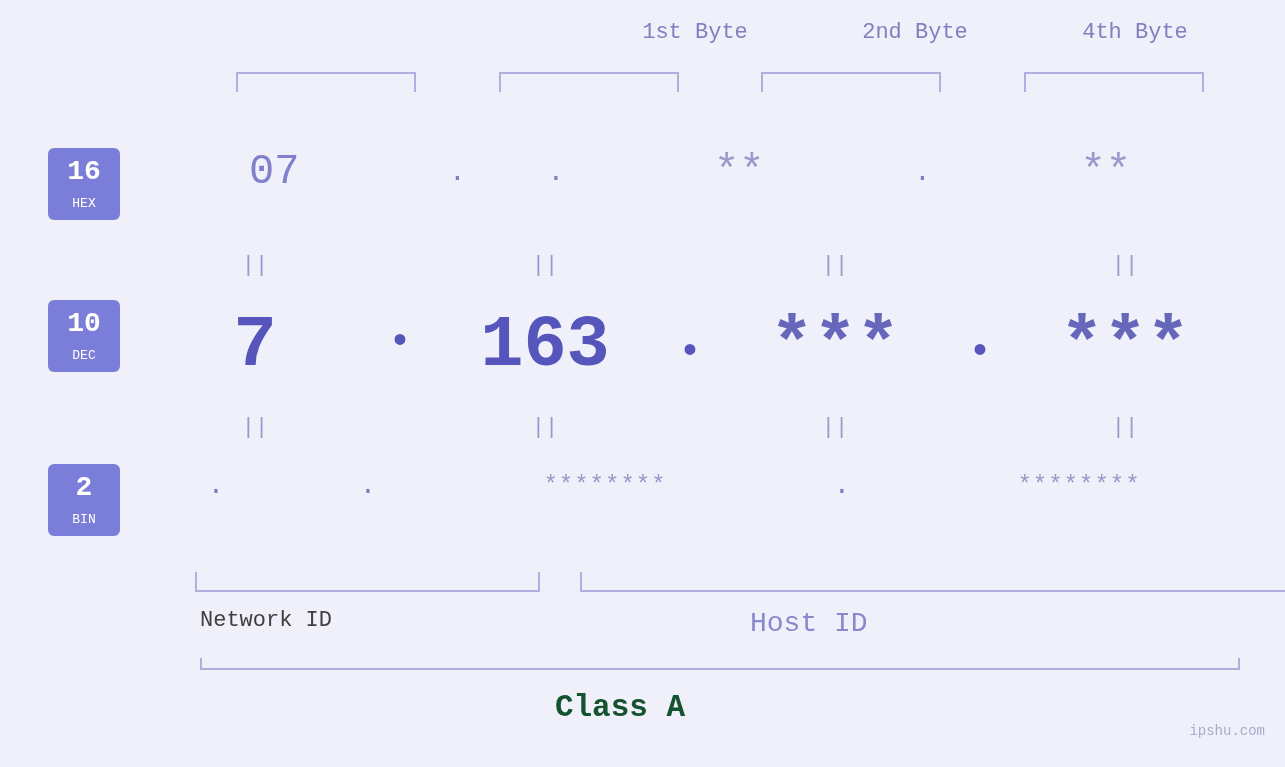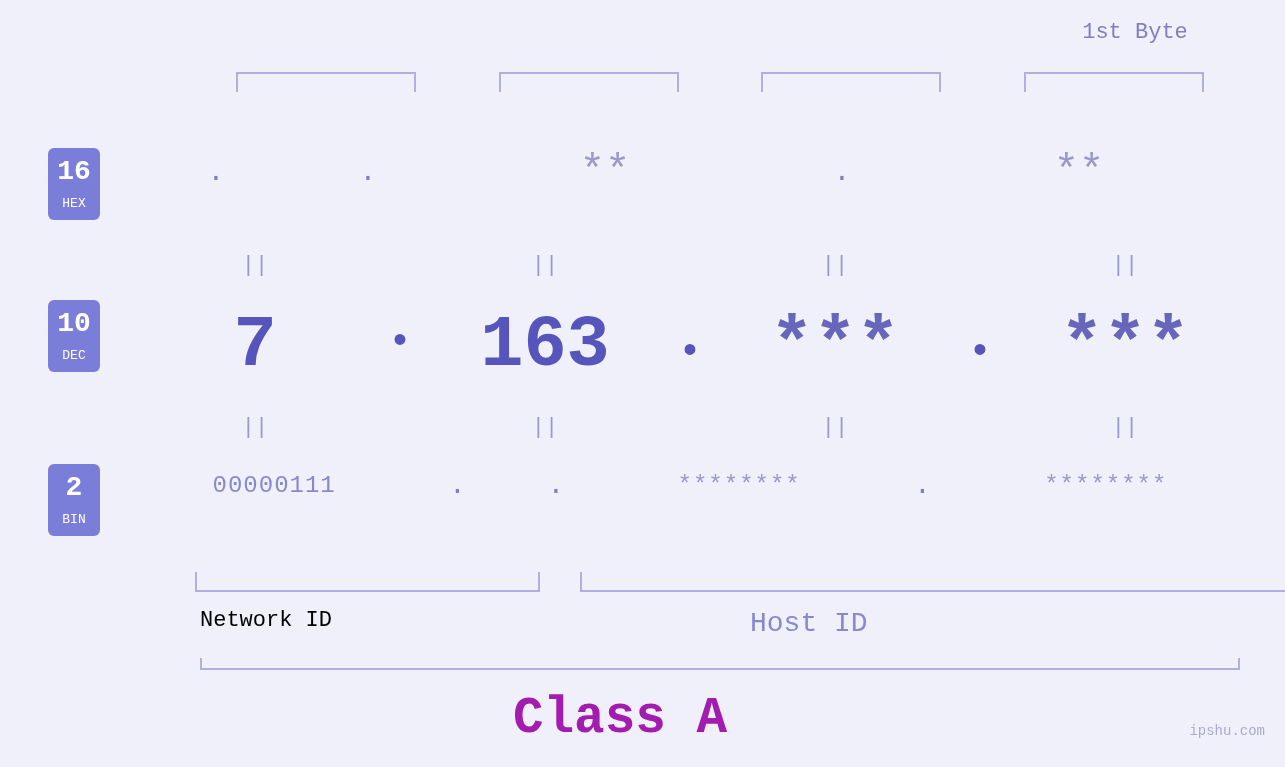--- a/index.html
+++ b/index.html
@@ -15,21 +15,21 @@
 
     
     .badge {
       background-color: #7b7ed8;
       color: white;
       border-radius: 6px;
       display: flex;
       flex-direction: column;
       align-items: center;
       justify-content: center;
-      width: 52px;
+      width: 72px;
       height: 72px;
       position: absolute;
       left: 48px;
     }
     .badge .badge-num {
       font-size: 28px;
       font-weight: bold;
       line-height: 1;
     }
     .badge .badge-label {
@@ -106,21 +106,21 @@
       text-align: center;
       color: #9999cc;
       font-size: 22px;
     }
 
     
     .network-id-label {
       position: absolute;
       top: 608px;
       left: 200px;
-      color: #000000;
+      color: #404040;
       font-size: 22px;
     }
     .host-id-label {
       position: absolute;
       top: 608px;
       left: 750px;
       color: #8888cc;
       font-size: 28px;
       font-family: Liberation Mono, monospace;
     }
@@ -138,22 +138,22 @@
       height: 12px;
     }
 
     
     .class-a-label {
       position: absolute;
       top: 690px;
       left: 0;
       width: 1240px;
       text-align: center;
-      color: #a21caf;
-      font-size: 51px;
+      color: #14532d;
+      font-size: 31px;
       font-weight: bold;
     }
 
     
     .watermark {
       position: absolute;
       bottom: 28px;
       right: 20px;
       color: #aaaacc;
       font-size: 14px;
@@ -231,30 +231,33 @@
   <span class="badge-num">10</span>
   <span class="badge-label">DEC</span>
 </div>
 <div class="badge badge-bin">
   <span class="badge-num">2</span>
   <span class="badge-label">BIN</span>
 </div>
 
 <div style="position:absolute; top:20px; left:195px; width:1050px; display:flex; flex-direction:row; justify-content:flex-end;">
   <span class="byte-header">1st Byte</span>
+  <span class="byte-header">2nd Byte</span>
+  <span class="byte-header">4th Byte</span>
 </div>
 
 <div style="position:absolute; top:72px; left:195px; width:1050px; display:flex; flex-direction:row; justify-content:space-around;">
   <div class="bracket"></div>
   <div class="bracket"></div>
   <div class="bracket"></div>
   <div class="bracket"></div>
 </div>
 
 <div class="hex-row-container">
+  <span class="row-cell hex-value">07</span>
   <span class="row-dot dot-small">.</span>
   <span class="row-dot dot-small">.</span>
   <span class="row-cell hex-masked">**</span>
   <span class="row-dot dot-small">.</span>
   <span class="row-cell hex-masked">**</span>
 </div>
 
 <div class="equals-row-container-1">
   <span class="row-cell equals-cell">||</span>
   <span class="row-dot"></span>
@@ -279,21 +282,20 @@
   <span class="row-cell equals-cell">||</span>
   <span class="row-dot"></span>
   <span class="row-cell equals-cell">||</span>
   <span class="row-dot"></span>
   <span class="row-cell equals-cell">||</span>
   <span class="row-dot"></span>
   <span class="row-cell equals-cell">||</span>
 </div>
 
 <div class="bin-row-container">
-  <span class="row-cell bin-value">00000111</span>
   <span class="row-dot dot-small">.</span>
   <span class="row-dot dot-small">.</span>
   <span class="row-cell bin-masked">********</span>
   <span class="row-dot dot-small">.</span>
   <span class="row-cell bin-masked">********</span>
 </div>
 
 <div style="position:absolute; top:572px; left:195px; display:flex; flex-direction:row; align-items:flex-end;">
 
   <div style="width:345px; height:20px; border-bottom:2px solid #b0b0e0; border-left:2px solid #b0b0e0; border-right:2px solid #b0b0e0;"></div>

